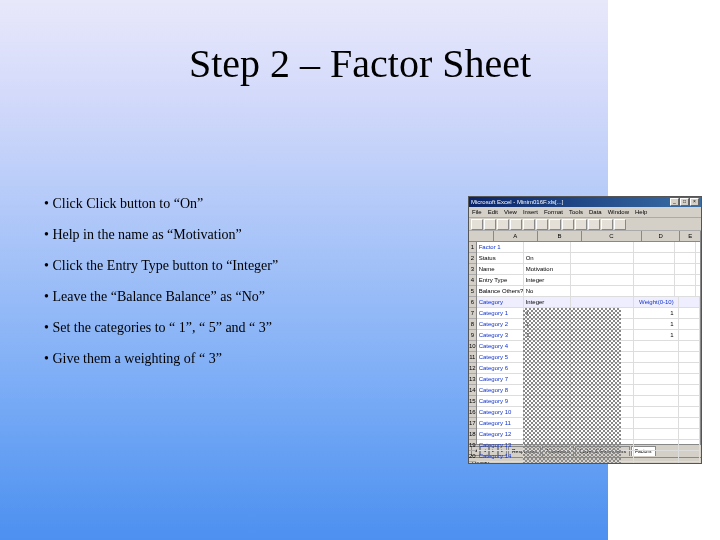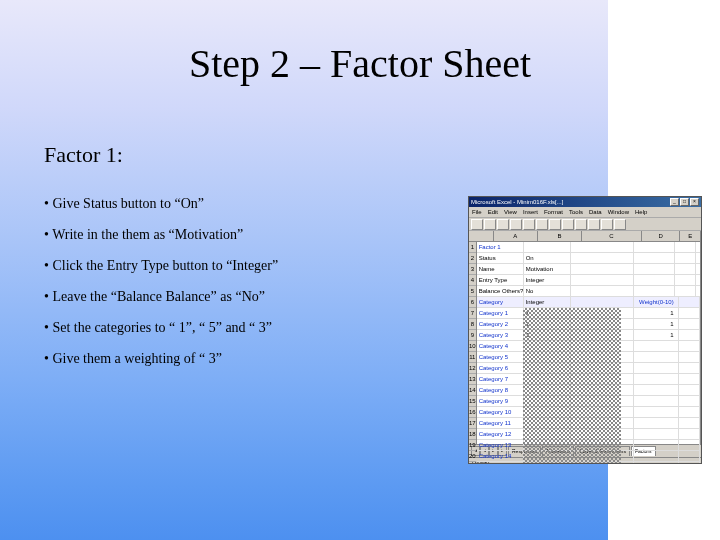--- a/index.html
+++ b/index.html
@@ -173,25 +173,24 @@
   .scrollv .sbtn{height:8px;background:#d4d0c8;border:1px solid #fff;border-right-color:#666;border-bottom-color:#666;font-size:5px;text-align:center;line-height:6px;}
   .scrollv .strack{flex:1;background:#e8e8e8;position:relative;}
   .scrollv .sthumb{position:absolute;top:0;left:0;right:0;height:30px;background:#d4d0c8;border:1px solid #fff;border-right-color:#666;border-bottom-color:#666;}
 </style>
 </head>
 <body>
 
 <div class="slide">
 
   <div class="title">Step 2 – Factor Sheet</div>
-  <div class="subtitle">Factor 1:</div>
 
   <div class="bullets">
-    <div>• Give Status button to “On”</div>
-    <div>• Write in the them as “Motivation”</div>
+    <div>• Click Click button to “On”</div>
+    <div>• Help in the name as “Motivation”</div>
     <div>• Click the Entry Type button to “Integer”</div>
     <div>• Leave the “Balance Balance” as “No”</div>
     <div>• Set the categories to “ 1”, “ 5” and “ 3”</div>
     <div>• Give them a weighting of “ 3”</div>
   </div>
 
   <div class="screenshot">
 
     <div class="ss-titlebar">
       <span>Microsoft Excel - Minim016F.xls[...]</span>

